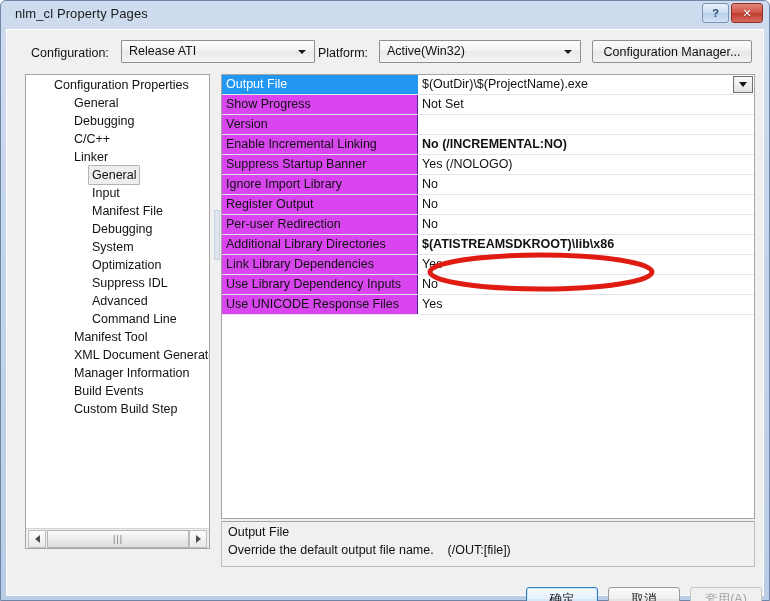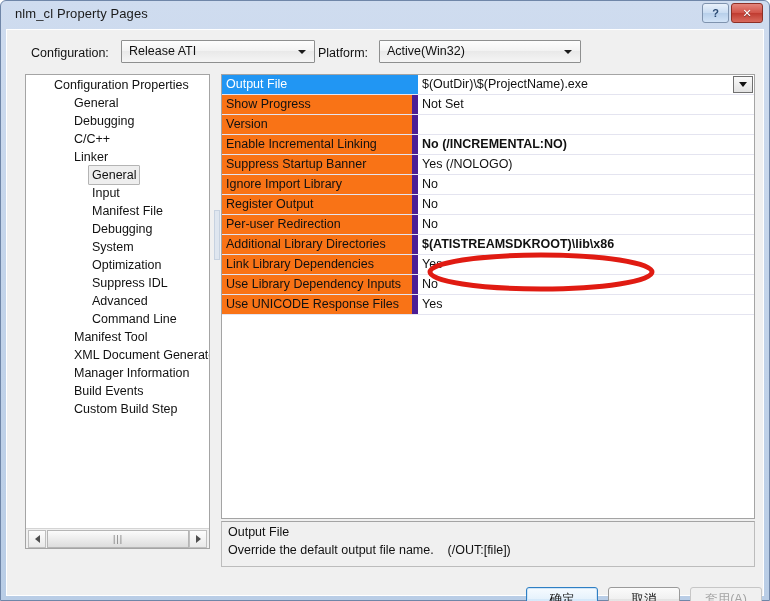--- a/index.html
+++ b/index.html
@@ -166,22 +166,22 @@
     overflow:hidden;
   }
   .prow{
     position:relative;height:19px;
     display:flex;
     border-bottom:1px solid #e4e4f0;
   }
   .pname{
     width:196px;flex:0 0 196px;
     box-sizing:border-box;
-    background:#f97316;
-    border-right:6px solid #4c1d95;
+    background:#d946ef;
+    border-right:1px solid #4c1d95;
     font-size:12.5px;color:#111;
     line-height:18px;
     padding-left:4px;
     white-space:nowrap;overflow:hidden;
   }
   .pval{
     flex:1 1 auto;
     box-sizing:border-box;
     font-size:12.5px;color:#111;
     line-height:18px;
@@ -288,20 +288,21 @@
         <span class="carrow"></span>
       </div>
 
       <div class="lbl" id="platform-label">Platform:</div>
 
       <div class="combo" id="platform-combo">
         <span class="cval">Active(Win32)</span>
         <span class="carrow"></span>
       </div>
 
+      <div id="cfgmgr-btn">Configuration Manager...</div>
     </div>
 
     <div id="tree-panel">
       <div id="tree-scroll-area">
           <div class="tree-item d0"><span class="tlabel">Configuration Properties</span></div>
           <div class="tree-item d1"><span class="tlabel">General</span></div>
           <div class="tree-item d1"><span class="tlabel">Debugging</span></div>
           <div class="tree-item d1"><span class="tlabel">C/C++</span></div>
           <div class="tree-item d1"><span class="tlabel">Linker</span></div>
           <div class="tree-item d2 selected"><span class="tlabel">General</span></div>

